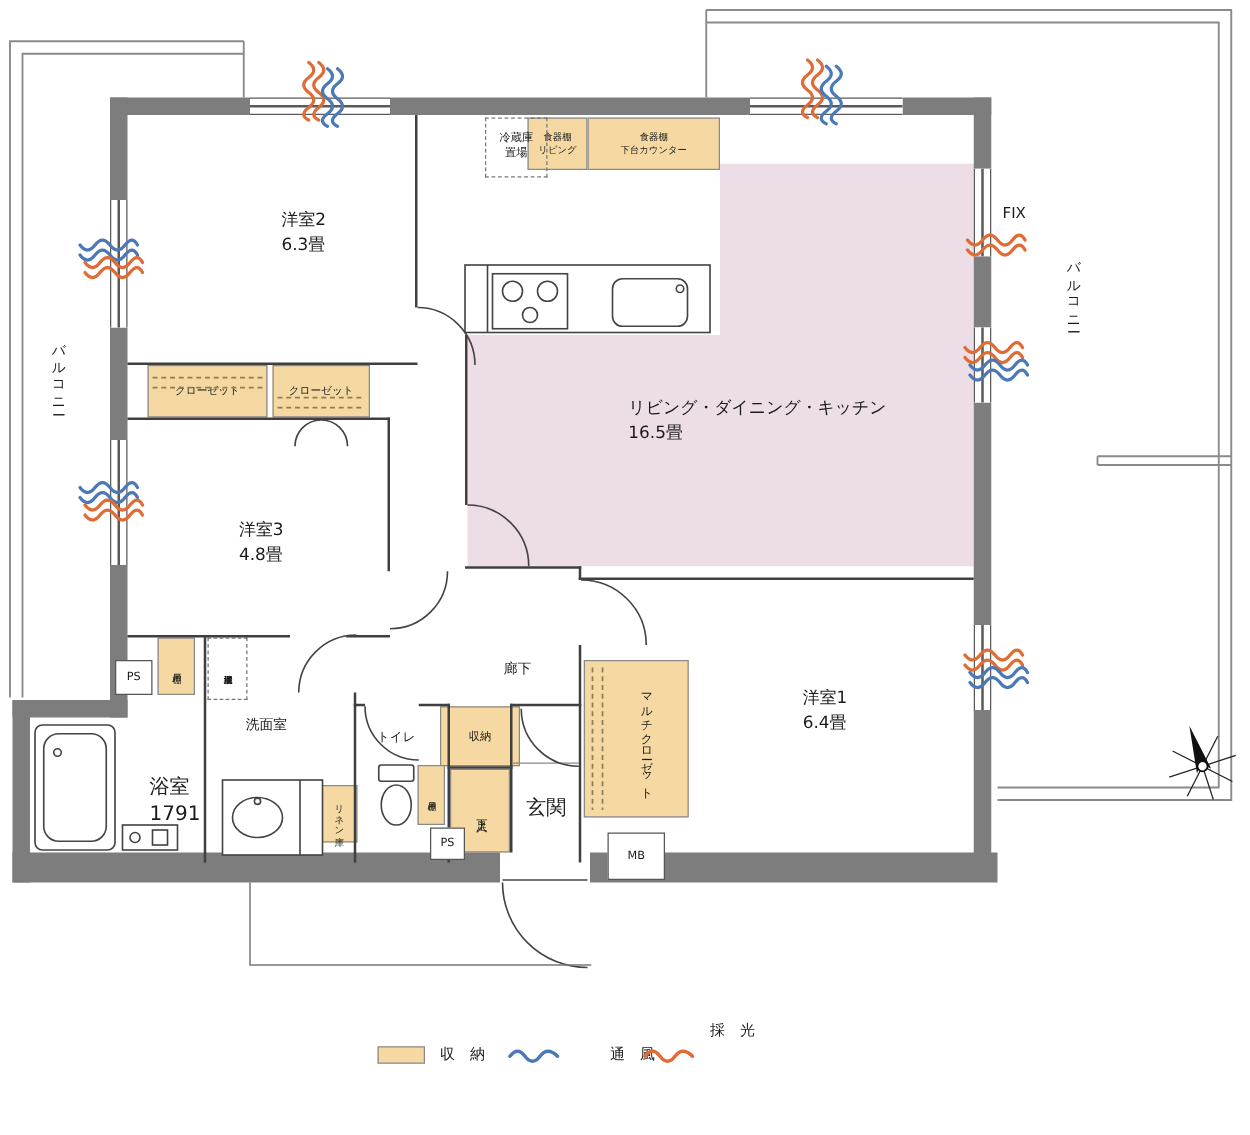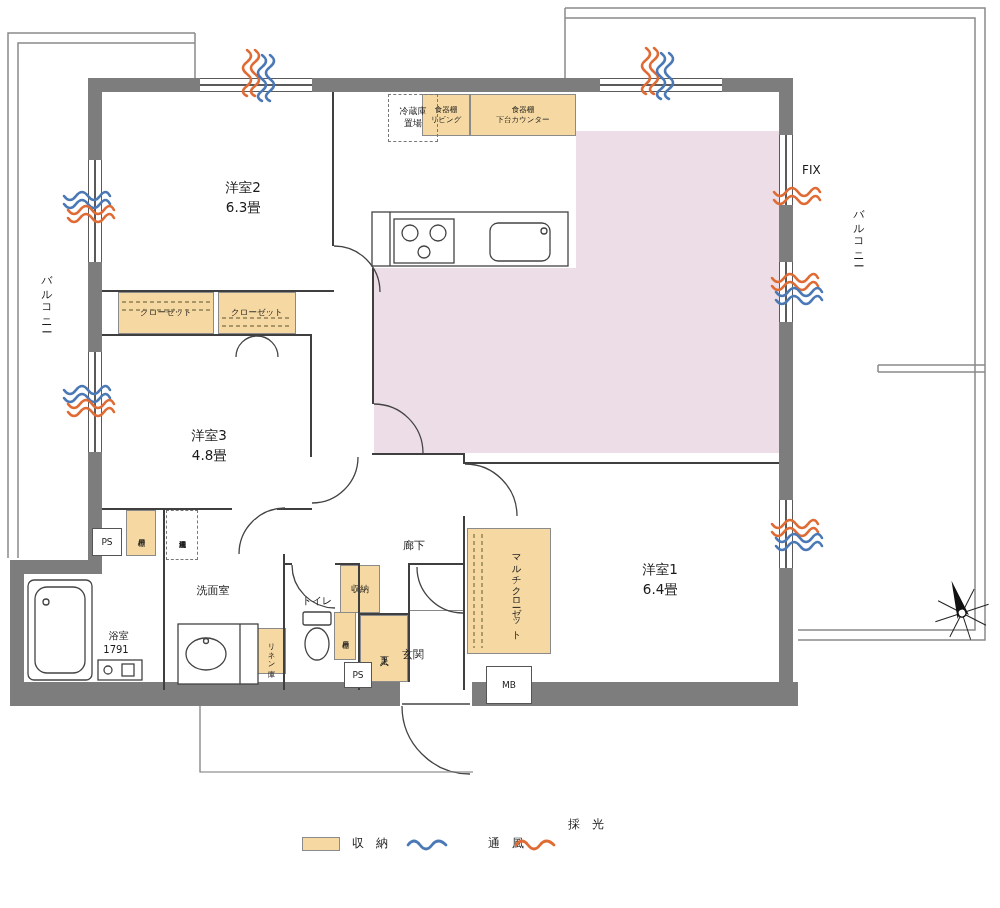--- a/index.html
+++ b/index.html
@@ -15,21 +15,21 @@
   .iwall{position:absolute;background:#3f3f3f;z-index:3;}
   .iline{position:absolute;background:#888;z-index:3;}
   .window-h{position:absolute;background:#fff;border-top:1.5px solid #5a5a5a;border-bottom:1.5px solid #5a5a5a;box-sizing:border-box;z-index:4;}
   .window-h::after{content:"";position:absolute;left:0;right:0;top:50%;height:1.4px;margin-top:-0.7px;background:#5a5a5a;}
   .window-v{position:absolute;background:#fff;border-left:1.5px solid #5a5a5a;border-right:1.5px solid #5a5a5a;box-sizing:border-box;z-index:4;}
   .window-v::after{content:"";position:absolute;top:0;bottom:0;left:50%;width:1.4px;margin-left:-0.7px;background:#5a5a5a;}
   #over{z-index:5;}
   .utilbox{position:absolute;background:#fff;border:1.2px solid #555;box-sizing:border-box;z-index:6;
          display:flex;align-items:center;justify-content:center;font-size:9px;}
   .lbl{position:absolute;z-index:7;white-space:nowrap;}
-  .ctr{transform:translateX(-50%);text-align:right;margin-top:11px;}
+  .ctr{transform:translateX(-50%);text-align:left;}
   .room{font-size:13.5px;line-height:1.5;}
   .vtext{writing-mode:vertical-rl;text-orientation:upright;}
   .tiny2{display:flex;flex-direction:column;line-height:1.3;font-size:7.5px;}
   .boxlbl{font-size:8.5px;z-index:7;position:relative;}
   .legend-label{font-size:12px;}
 </style>
 </head>
 <body>
 
 <div id="plan">
@@ -63,21 +63,21 @@
   </div>
   <div class="beige" style="left:470px;top:94px;width:106px;height:42px">
     <span class="tiny2">
       <span>食器棚</span>
       <span>下台カウンター</span>
     </span>
   </div>
   <div class="beige" style="left:467px;top:528px;width:84px;height:126px">
     <span class="boxlbl vtext" style="font-size:9.5px;margin-left:14px">マルチクローゼット</span>
   </div>
-  <div class="beige" style="left:340px;top:565px;width:40px;height:48px">
+  <div class="beige" style="left:352px;top:565px;width:64px;height:48px">
     <span class="boxlbl" style="font-size:9px">収納</span>
   </div>
   <div class="beige" style="left:360px;top:615px;width:48px;height:67px">
     <span class="boxlbl vtext" style="font-size:9px">下足入</span>
   </div>
   <div class="beige" style="left:256px;top:628px;width:30px;height:46px">
     <span class="boxlbl vtext" style="font-size:7.5px">リネン庫</span>
   </div>
   <div class="beige" style="left:126px;top:510px;width:30px;height:46px">
     <span class="boxlbl vtext" style="font-size:7.5px">吊戸棚</span>
@@ -289,32 +289,36 @@
   </div>
 
   <div class="lbl ctr room" style="left:243px;top:166px">
     <div>洋室2</div>
     <div>6.3畳</div>
   </div>
   <div class="lbl ctr room" style="left:209px;top:414px">
     <div>洋室3</div>
     <div>4.8畳</div>
   </div>
+  <div class="lbl ctr room" style="left:606px;top:316px">
+    <div>リビング・ダイニング・キッチン</div>
+    <div>16.5畳</div>
+  </div>
   <div class="lbl ctr room" style="left:660px;top:548px">
     <div>洋室1</div>
     <div>6.4畳</div>
   </div>
-  <div class="lbl ctr" style="left:116px;top:618px;font-size:10px;line-height:1.4">
+  <div class="lbl ctr" style="left:140px;top:618px;font-size:16px;line-height:1.4">
     <div>浴室</div>
     <div>1791</div>
   </div>
   <div class="lbl ctr" style="left:213px;top:572px;font-size:11px">洗面室</div>
   <div class="lbl ctr" style="left:317px;top:583px;font-size:10px">トイレ</div>
   <div class="lbl ctr" style="left:414px;top:527px;font-size:11px">廊下</div>
-  <div class="lbl ctr" style="left:413px;top:636px;font-size:11px">玄関</div>
+  <div class="lbl ctr" style="left:437px;top:636px;font-size:16px">玄関</div>
 
   <div class="lbl vtext" style="left:38px;top:268px;font-size:11px;letter-spacing:2px">バルコニー</div>
   <div class="lbl vtext" style="left:850px;top:202px;font-size:11px;letter-spacing:2px">バルコニー</div>
   <div class="lbl" style="left:802px;top:163px;font-size:12px">FIX</div>
 
   <div class="beige" style="left:302px;top:837px;width:38px;height:14px;z-index:7"></div>
   <div class="lbl legend-label" style="left:352px;top:835px">収　納</div>
   <svg class="lbl" style="left:406px;top:838px" width="44" height="14">
     <path d="M2,7 Q8,-1 14,7 T26,7 T40,7" fill="none" stroke="#4b79b6" stroke-width="2.8" stroke-linecap="round"></path>
   </svg>

